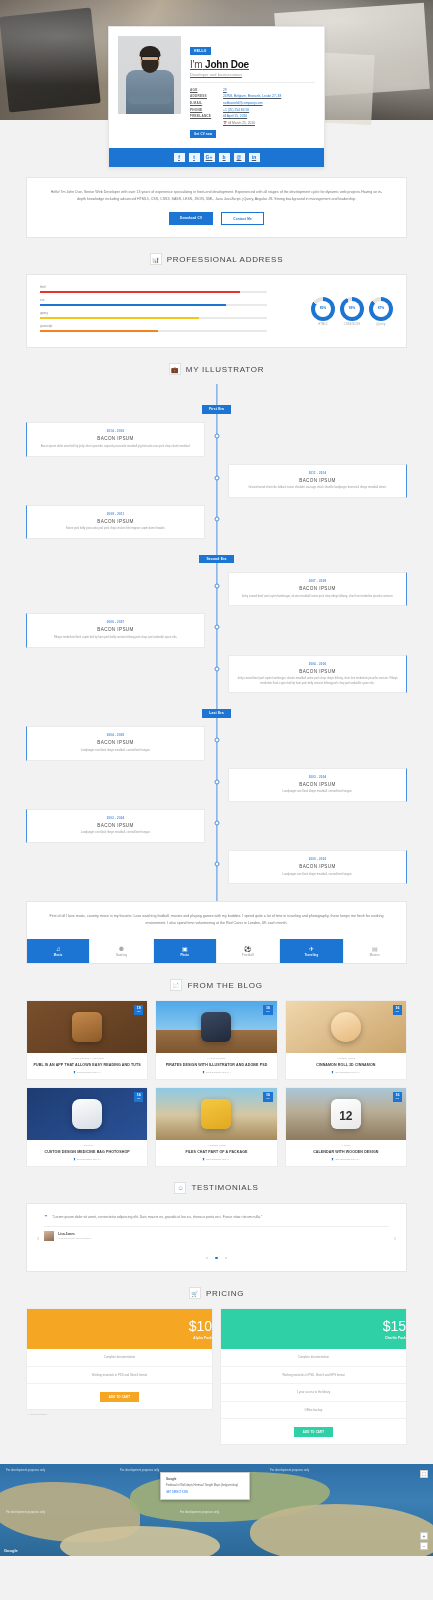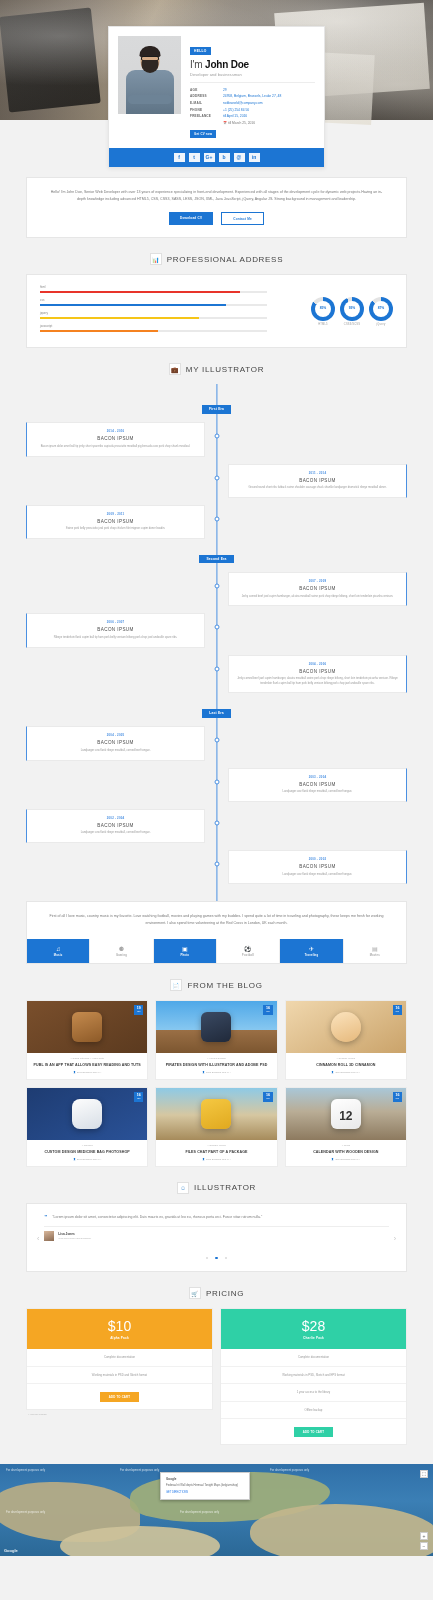--- a/index.html
+++ b/index.html
@@ -42,20 +42,21 @@
     background:linear-gradient(150deg,#3c3b39,#22211f);
     transform:rotate(-6deg);border-radius:3px;opacity:.9;
   }
 
   
   .profile-wrap { position: relative; margin-top: -94px; padding: 0 108px; z-index: 4; }
   .profile-card {
     background: #fff; border: 1px solid #e6e6e6;
     padding: 9px 9px 0 9px;
     box-shadow: 0 1px 4px rgba(0,0,0,.07);
+    text-decoration: underline;
   }
   .profile-top { display: flex; gap: 9px; }
   .avatar {
     width: 63px; height: 78px; flex: 0 0 63px;
     background:
       radial-gradient(circle at 50% 24%, #e7c9ab 0 10%, transparent 11%),
       linear-gradient(180deg,#d9dadb 0%,#d4d5d6 100%);
     position: relative; overflow: hidden;
   }
   .av-head{position:absolute;left:50%;top:13px;transform:translateX(-50%);
@@ -235,21 +236,21 @@
   .testi-av{width:10px;height:10px;background:linear-gradient(160deg,#d9b89c,#8a6a52);}
   .testi-name{font-size:3.2px;font-weight:bold;color:#444;}
   .testi-role{font-size:2.5px;color:#b5b5b5;margin-top:.8px;}
   .dots{text-align:center;margin-top:4px;}
   .dots i{display:inline-block;width:2.4px;height:2.4px;border-radius:50%;background:#d8d8d8;margin:0 1.4px;}
   .dots i.on{background:#1c75d3;}
 
   
   .pricing{margin:0 26px;display:flex;gap:7px;align-items:flex-start;}
   .price-card{flex:1;background:#fff;border:1px solid #ececec;text-align:center;}
-  .price-head{padding:10px 0 9px;color:#fff;}
+  .price-head{padding:10px 0 9px;color:#fff;text-align:right;}
   .price-amt{font-size:14px;font-weight:300;line-height:1;}
   .price-pack{font-size:3.1px;font-weight:bold;margin-top:3px;letter-spacing:.2px;}
   .price-feat{font-size:2.8px;color:#999;padding:6px 6px;border-bottom:1px solid #f1f1f1;line-height:1.6;}
   .price-btn{display:inline-block;color:#fff;font-size:2.8px;font-weight:bold;
     padding:3px 9px;margin:6px 0 7px;letter-spacing:.2px;}
   .price-note{font-size:2.5px;color:#b5b5b5;text-align:left;padding:3px 0 0 2px;}
 
   
   .map{height:92px;position:relative;overflow:hidden;
     background:linear-gradient(180deg,#2f6fa8 0%,#3b7fb5 40%,#2b6896 100%);}
@@ -627,21 +628,21 @@
         <div class="blog-body">
           <div class="blog-cat"># News</div>
           <div class="blog-title">CALENDAR WITH WOODEN DESIGN</div>
           <div class="blog-meta">👤 Sora Blogging Tips (0-)</div>
         </div>
       </div>
     </div>
 
   <div class="sec-title">
     <div class="sec-ico" style="color:#5b9bd5;">☺</div>
-    <div class="sec-txt">ILLUSTRATOR</div>
+    <div class="sec-txt">TESTIMONIALS</div>
   </div>
   <div class="testi-card">
     <div class="arrow">‹</div>
     <div class="testi-body">
       <div class="quote-row">
         <div class="qmark">”</div>
         <div class="testi-text">"Lorem ipsum dolor sit amet, consectetur adipiscing elit. Duis mauris ex, gravida ut leo eu, rhoncus porta orci. Fusce vitae rutrum nulla."</div>
       </div>
       <div class="testi-sep"></div>
       <div class="testi-author">
@@ -667,21 +668,21 @@
   <div class="pricing" id="pricing">
       <div style="flex: 1 1 0%;">
         <div class="price-card"><div class="price-head" style="background:#f5a623">
             <div class="price-amt">$10</div>
             <div class="price-pack">Alpha Pack</div>
           </div><div class="price-feat">Complete documentation</div><div class="price-feat">Working materials in PSD and Sketch format</div><div class="price-btn" style="background:#f5a623">ADD TO CART</div></div>
         <div class="price-note">* your bill legend</div>
       </div>
       <div style="flex: 1 1 0%;">
         <div class="price-card"><div class="price-head" style="background:#2fd0a6">
-            <div class="price-amt">$28</div>
+            <div class="price-amt">$15</div>
             <div class="price-pack">Charlie Pack</div>
           </div><div class="price-feat">Complete documentation</div><div class="price-feat">Working materials in PSD, Sketch and EPS format</div><div class="price-feat">1 year access to the library</div><div class="price-feat">Offline backup</div><div class="price-btn" style="background:#2fd0a6">ADD TO CART</div></div>
         <div class="price-note"></div>
       </div>
     </div>
 
   <div class="map" style="margin-top:16px;">
     <div class="landmass m1"></div>
     <div class="landmass m2"></div>
     <div class="landmass m3"></div>

